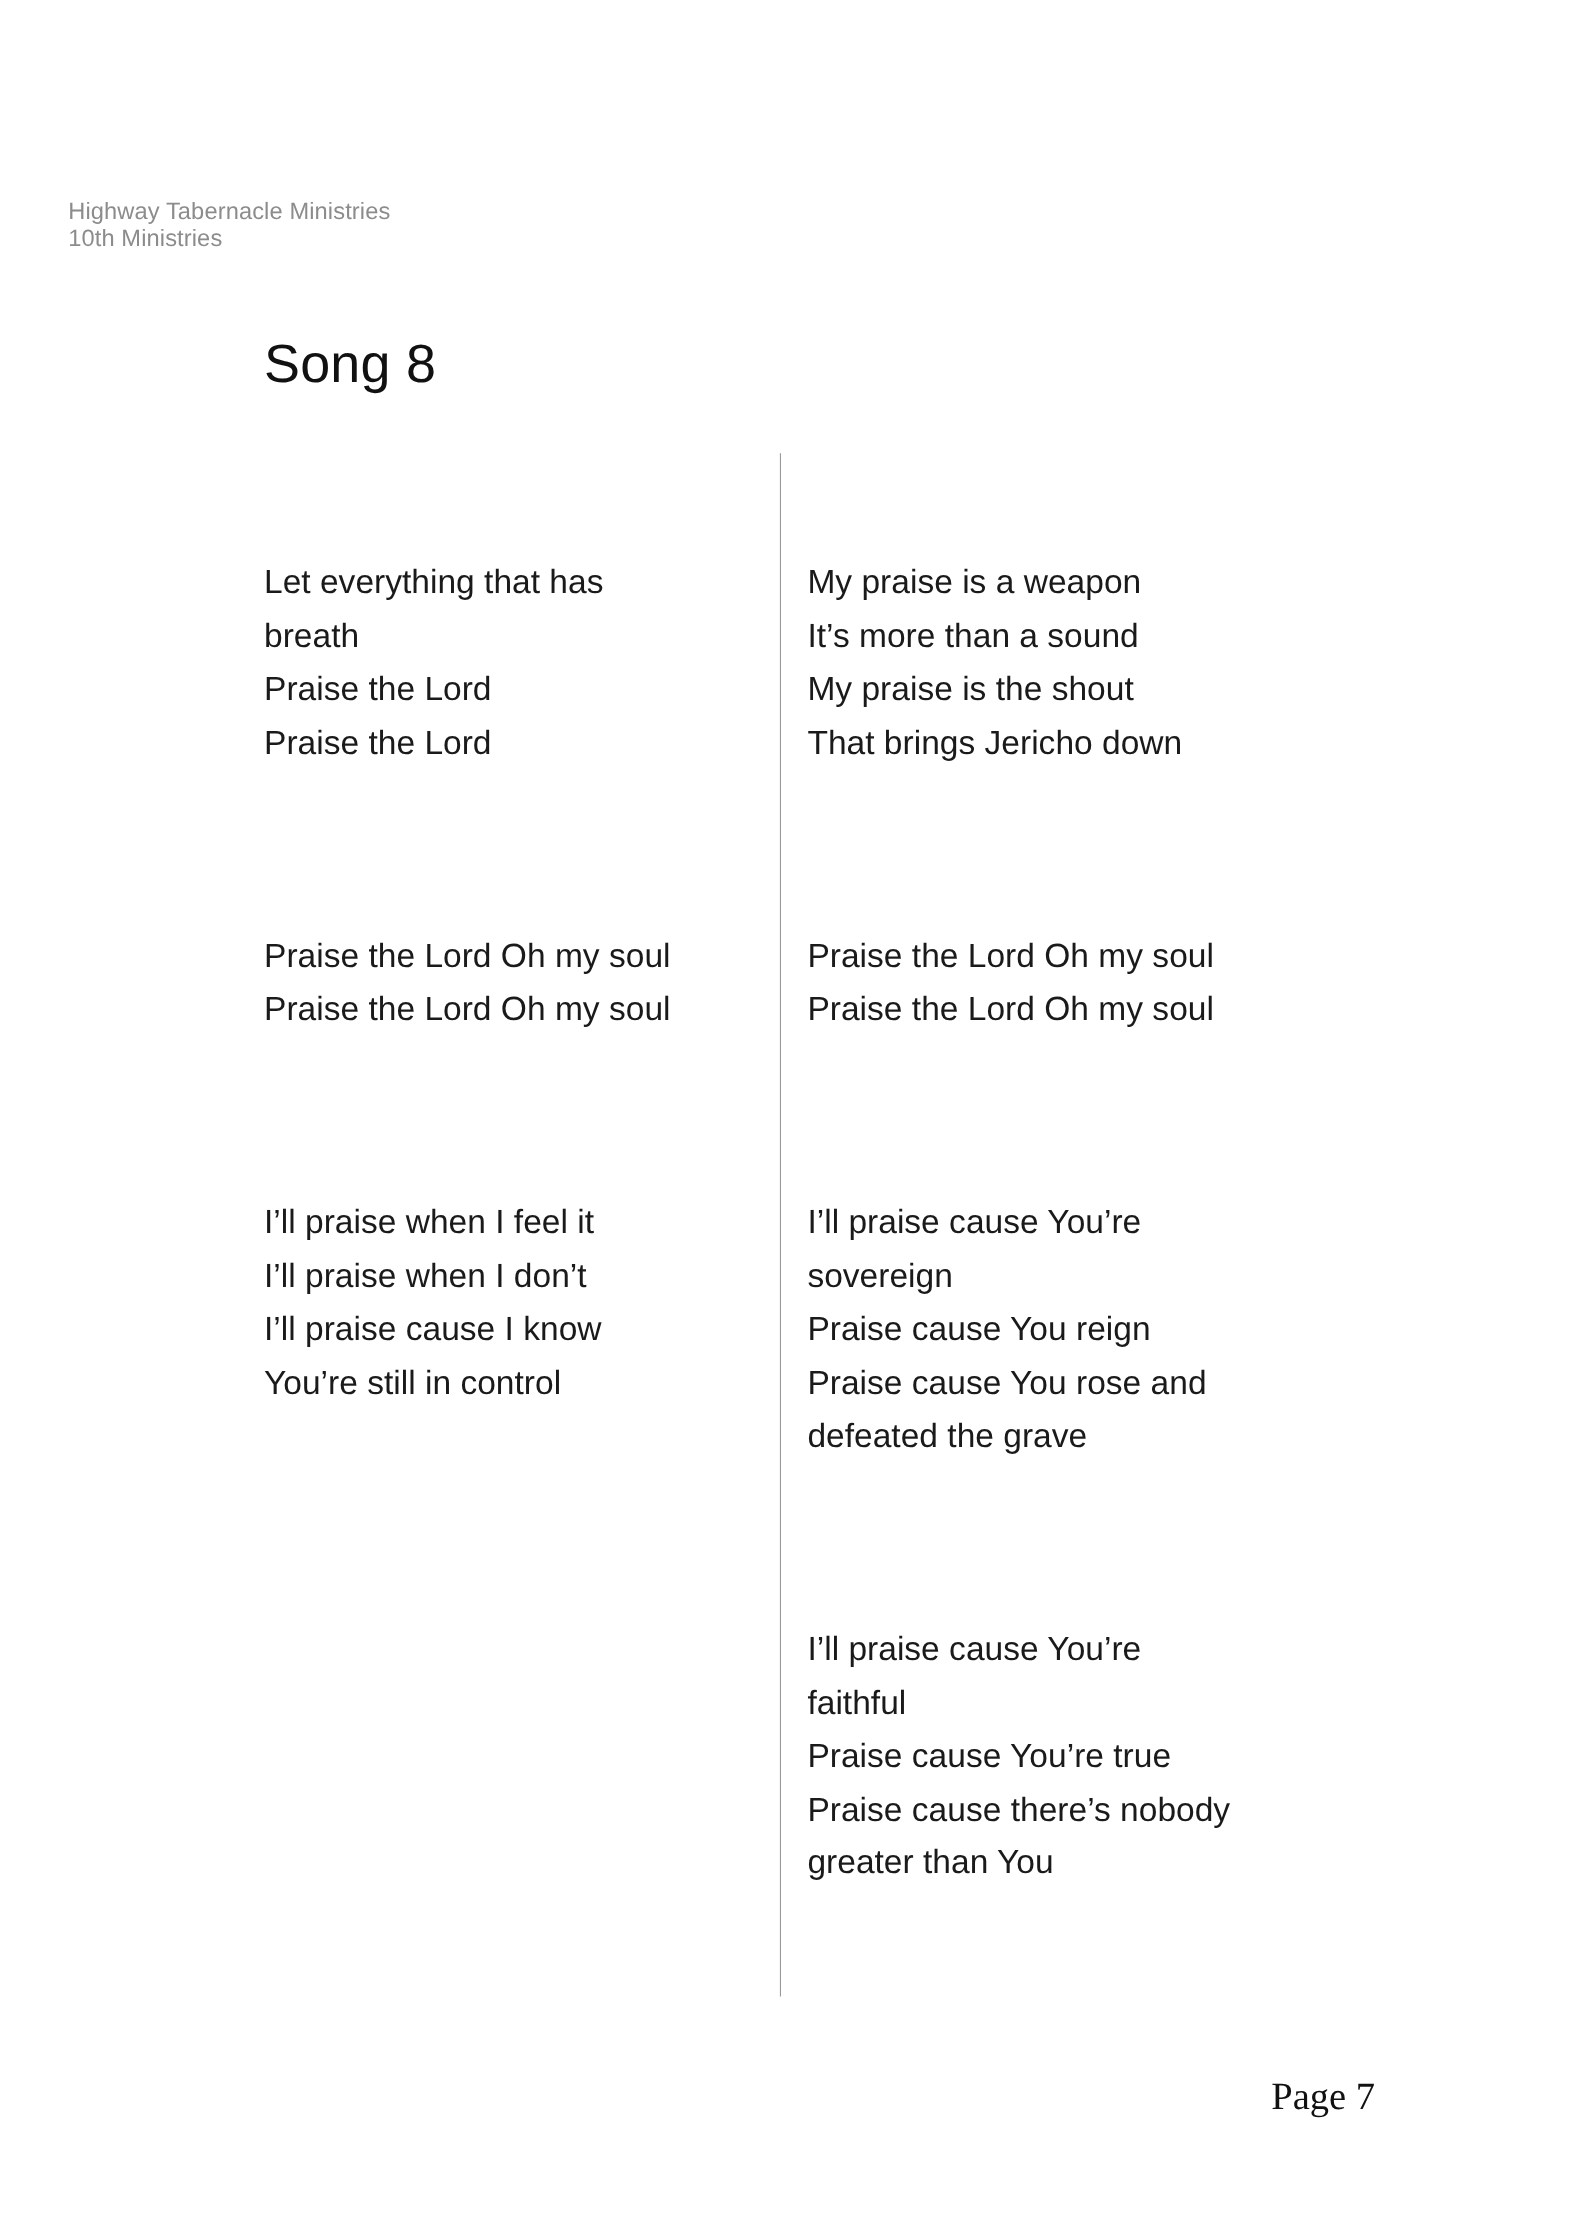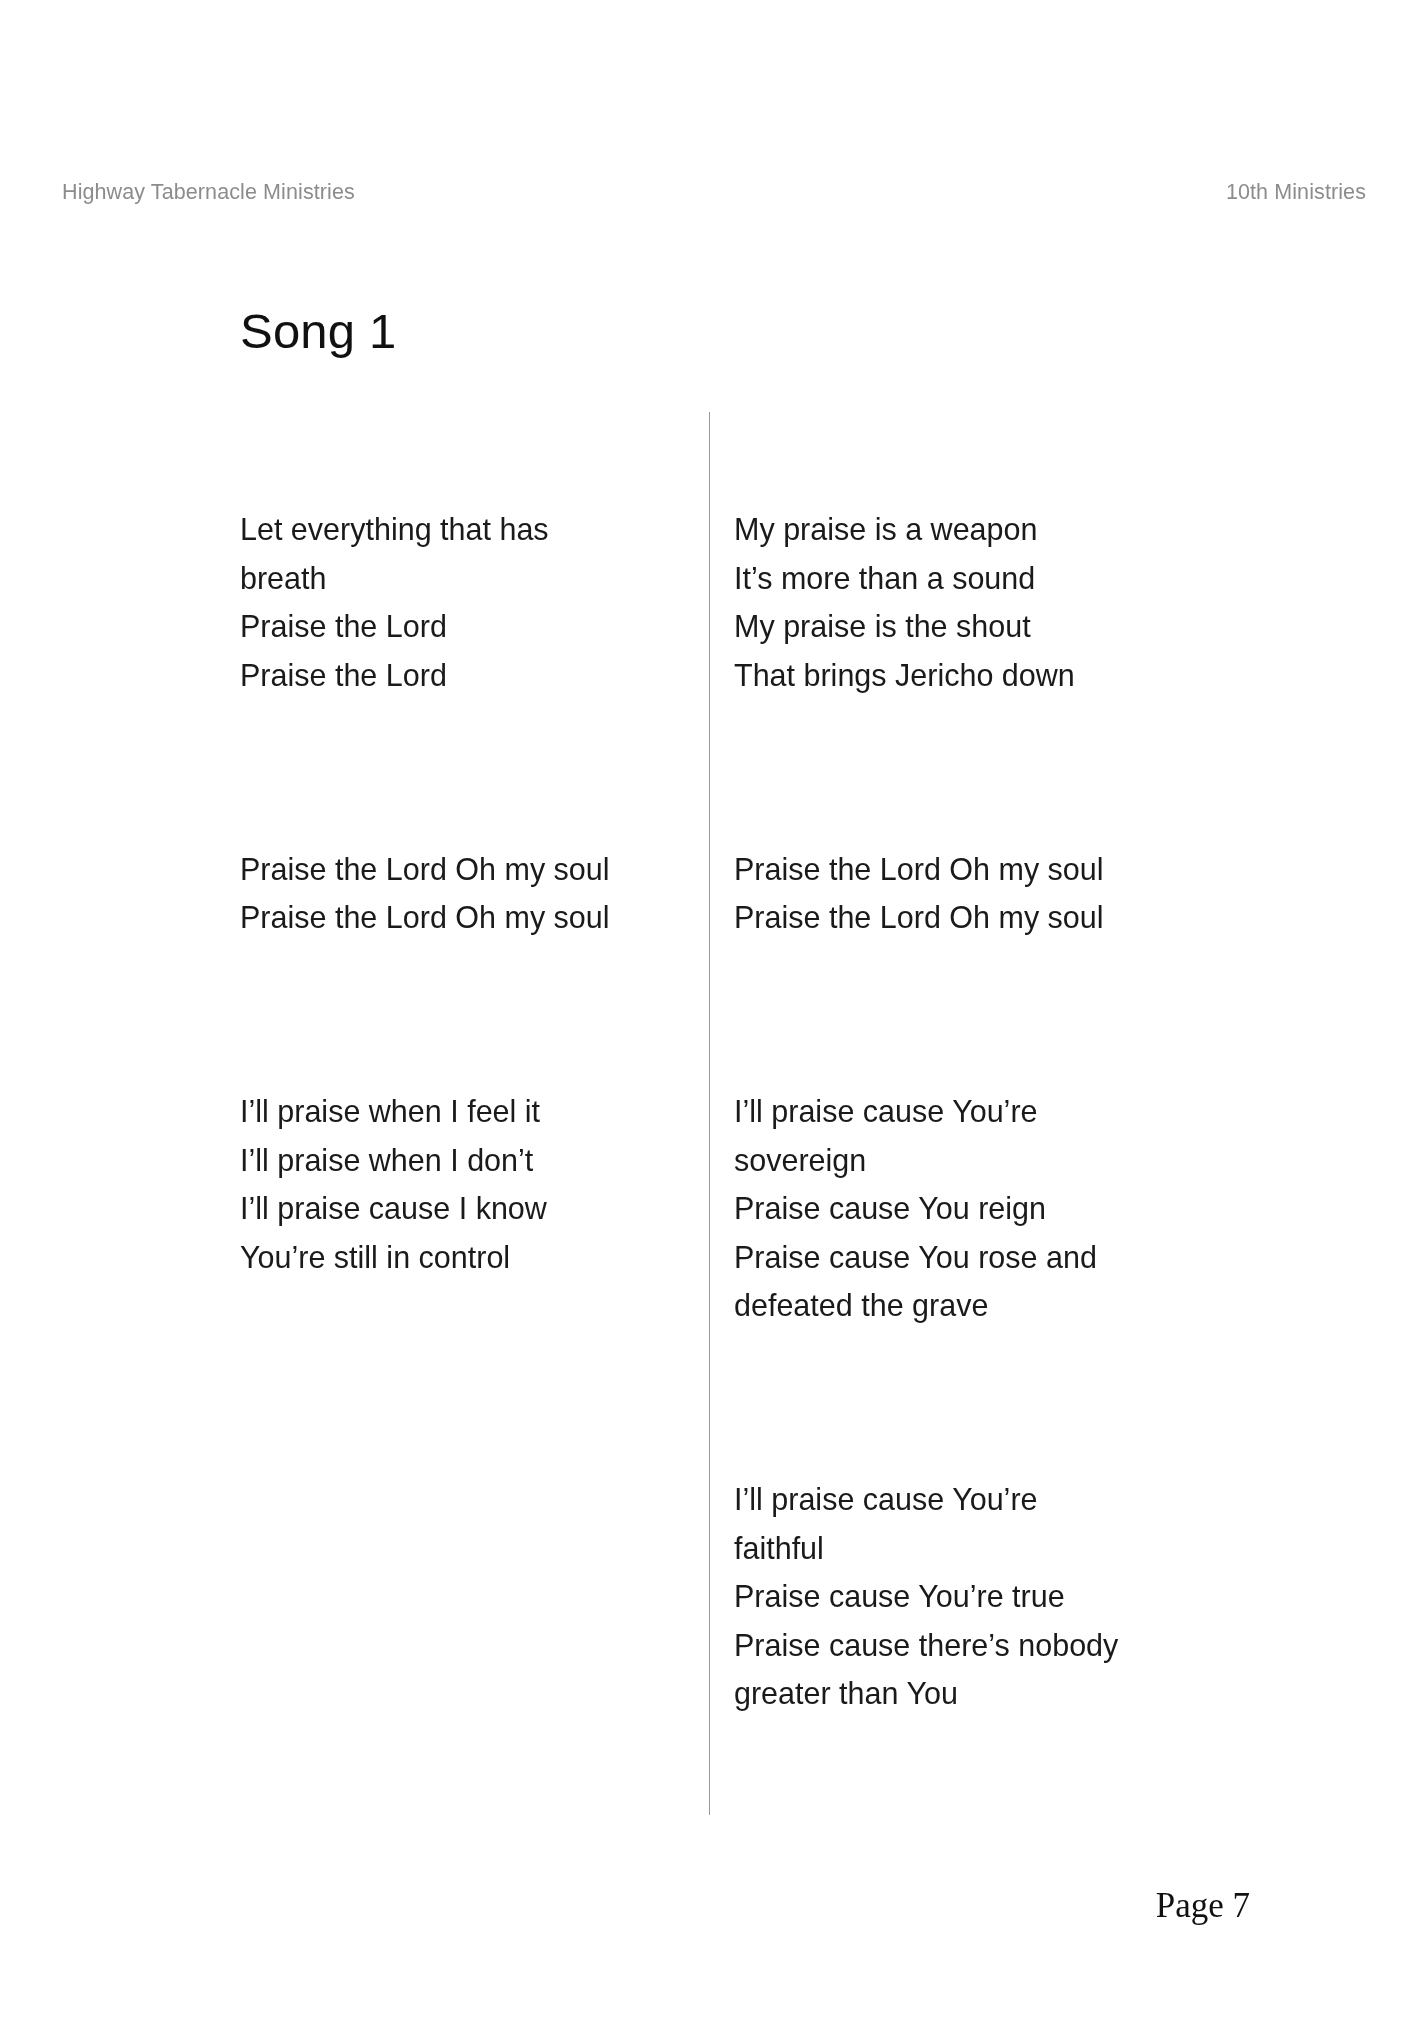--- a/index.html
+++ b/index.html
@@ -29,20 +29,21 @@
     position: absolute;
     top: 180px;
     left: 62px;
     right: 62px;
     display: flex;
     justify-content: space-between;
     align-items: baseline;
     font-size: 21.5px;
     color: #8c8c8c;
     letter-spacing: 0.1px;
+    flex-direction: column;
   }
   .running-header .left  { text-align: left; }
   .running-header .right { text-align: right; }
 
   
   .song-title {
     position: absolute;
     top: 270px;
     left: 240px;
     font-size: 49px;
@@ -108,21 +109,21 @@
 </head>
 <body>
 
 <div class="page">
 
   <div class="running-header">
     <span class="left">Highway Tabernacle Ministries</span>
     <span class="right">10th Ministries</span>
   </div>
 
-  <h1 class="song-title">Song 1</h1>
+  <h1 class="song-title">Song 8</h1>
 
   <div class="lyrics">
 
     <div class="column left">
       <div class="stanza line">Let everything that has
 breath
 Praise the Lord
 Praise the Lord</div>
       <div class="stanza line">Praise the Lord Oh my soul
 Praise the Lord Oh my soul</div>

